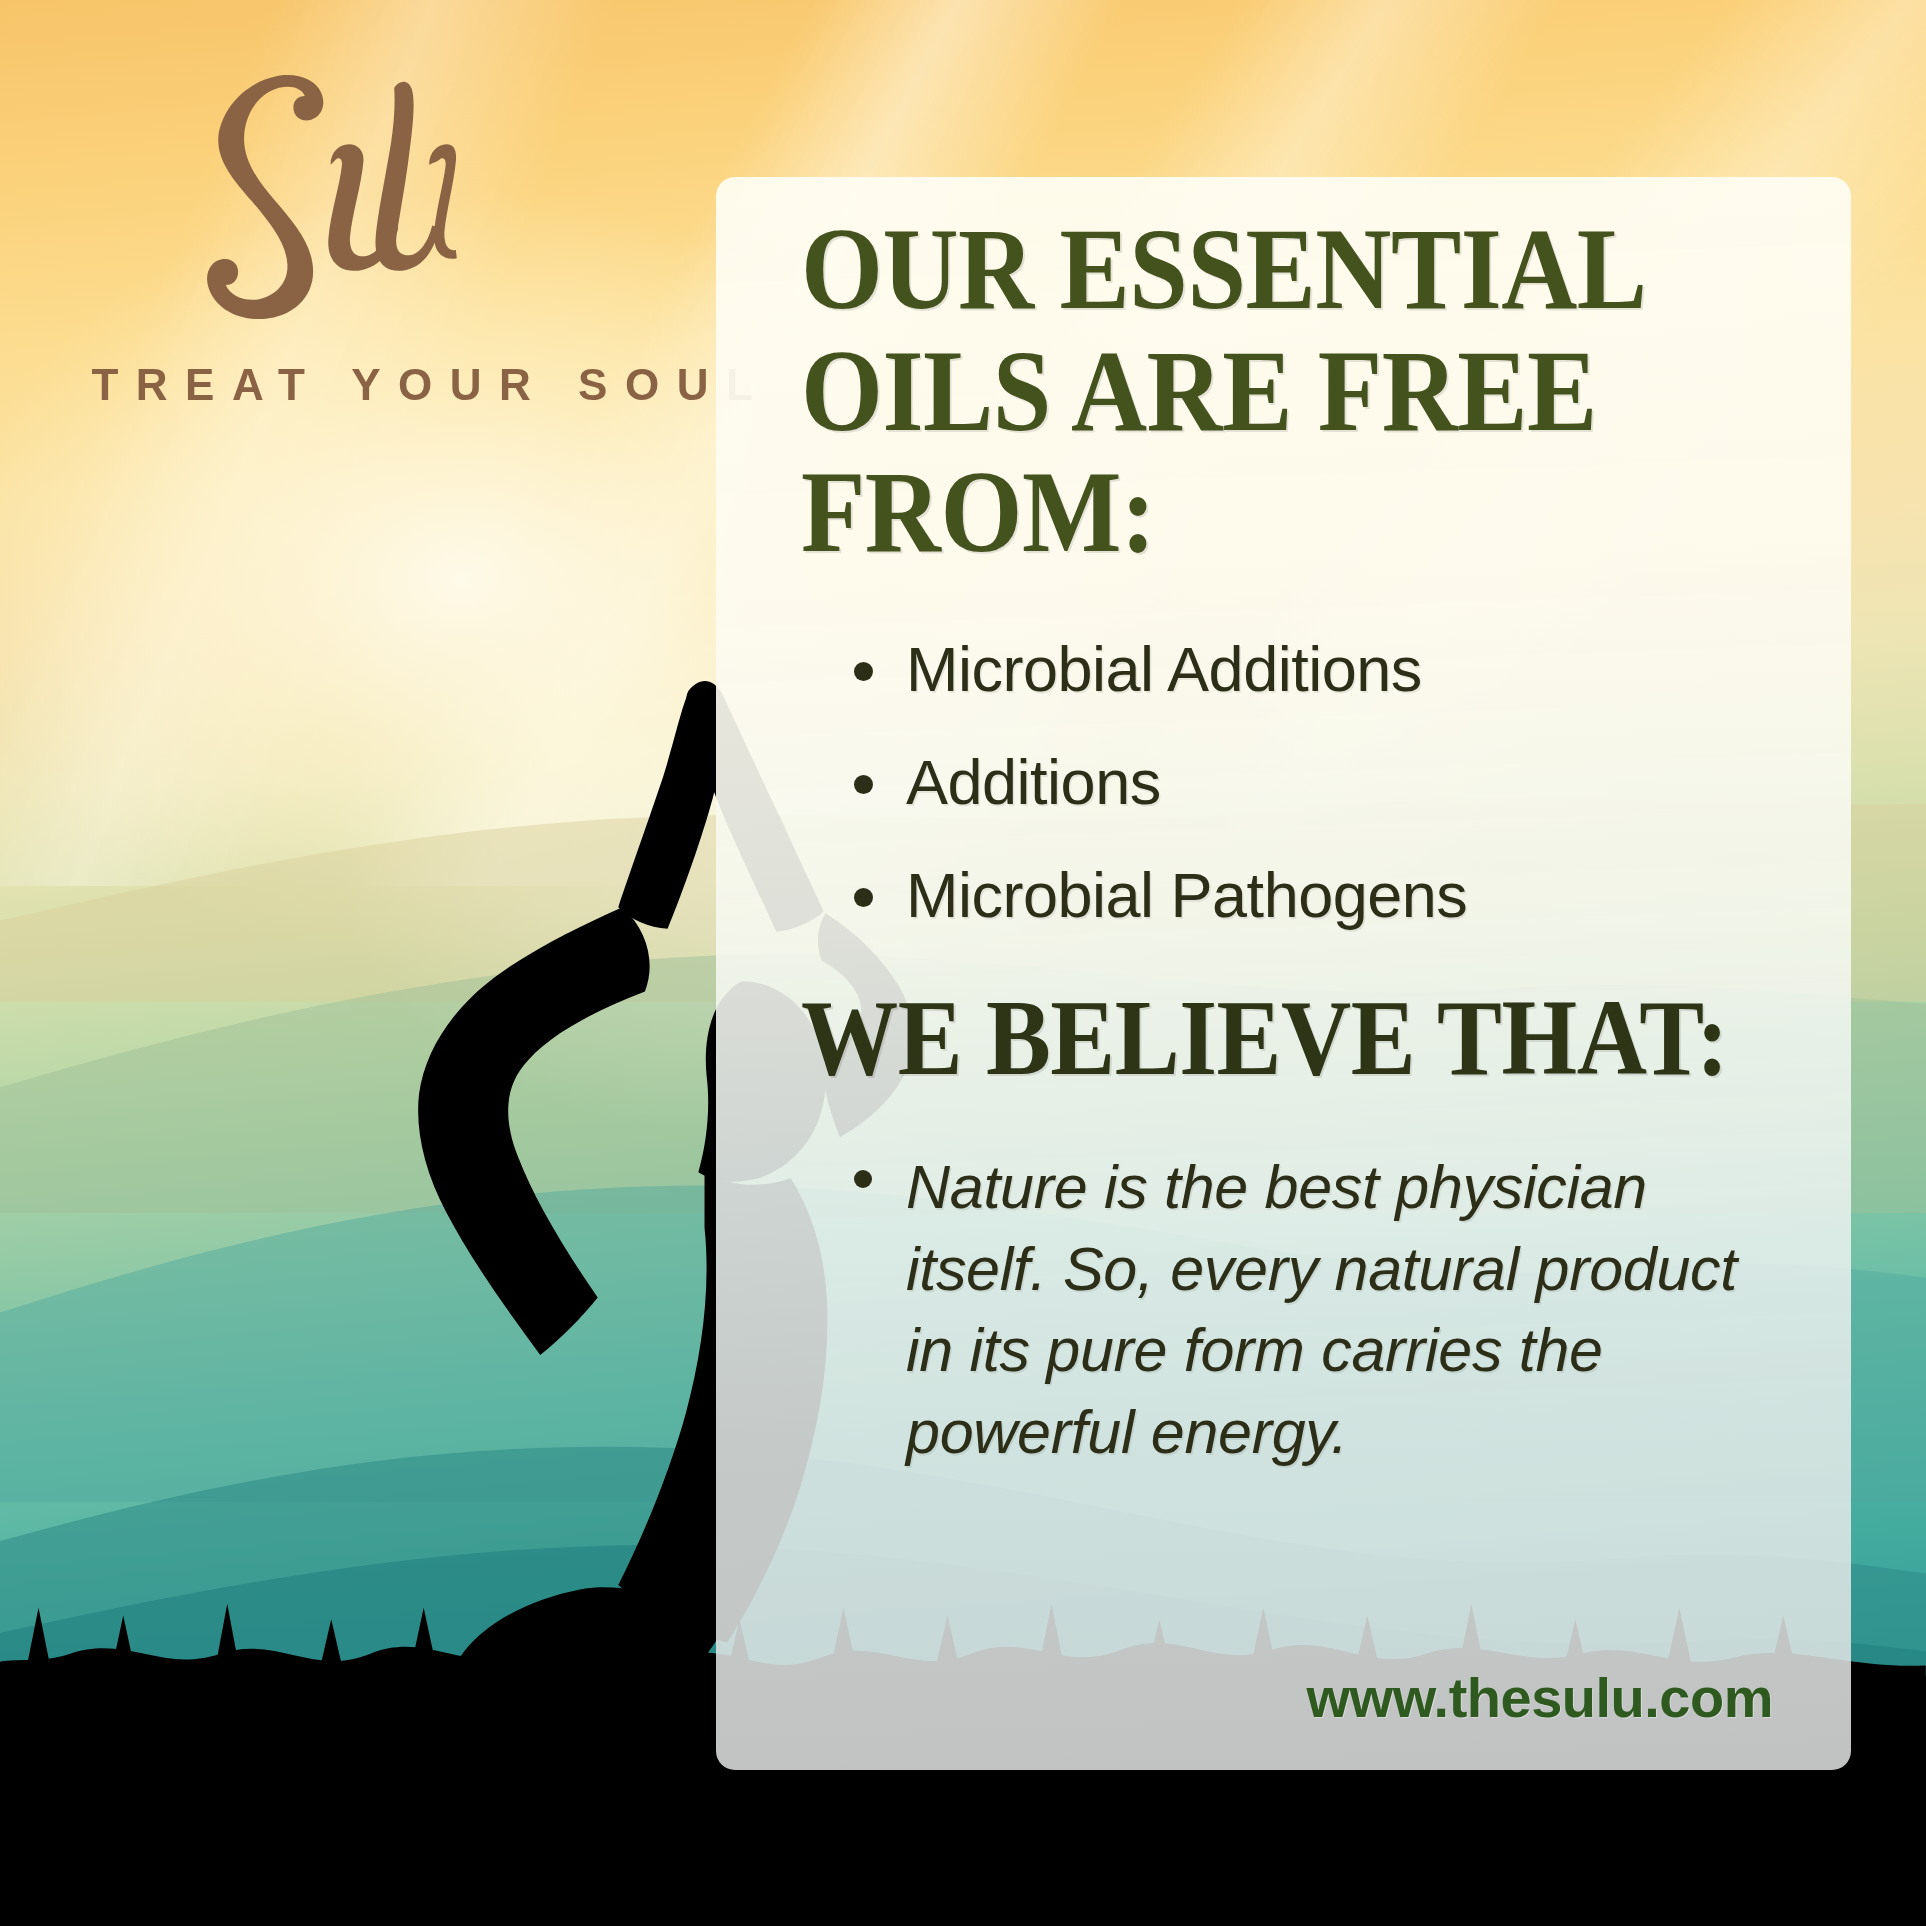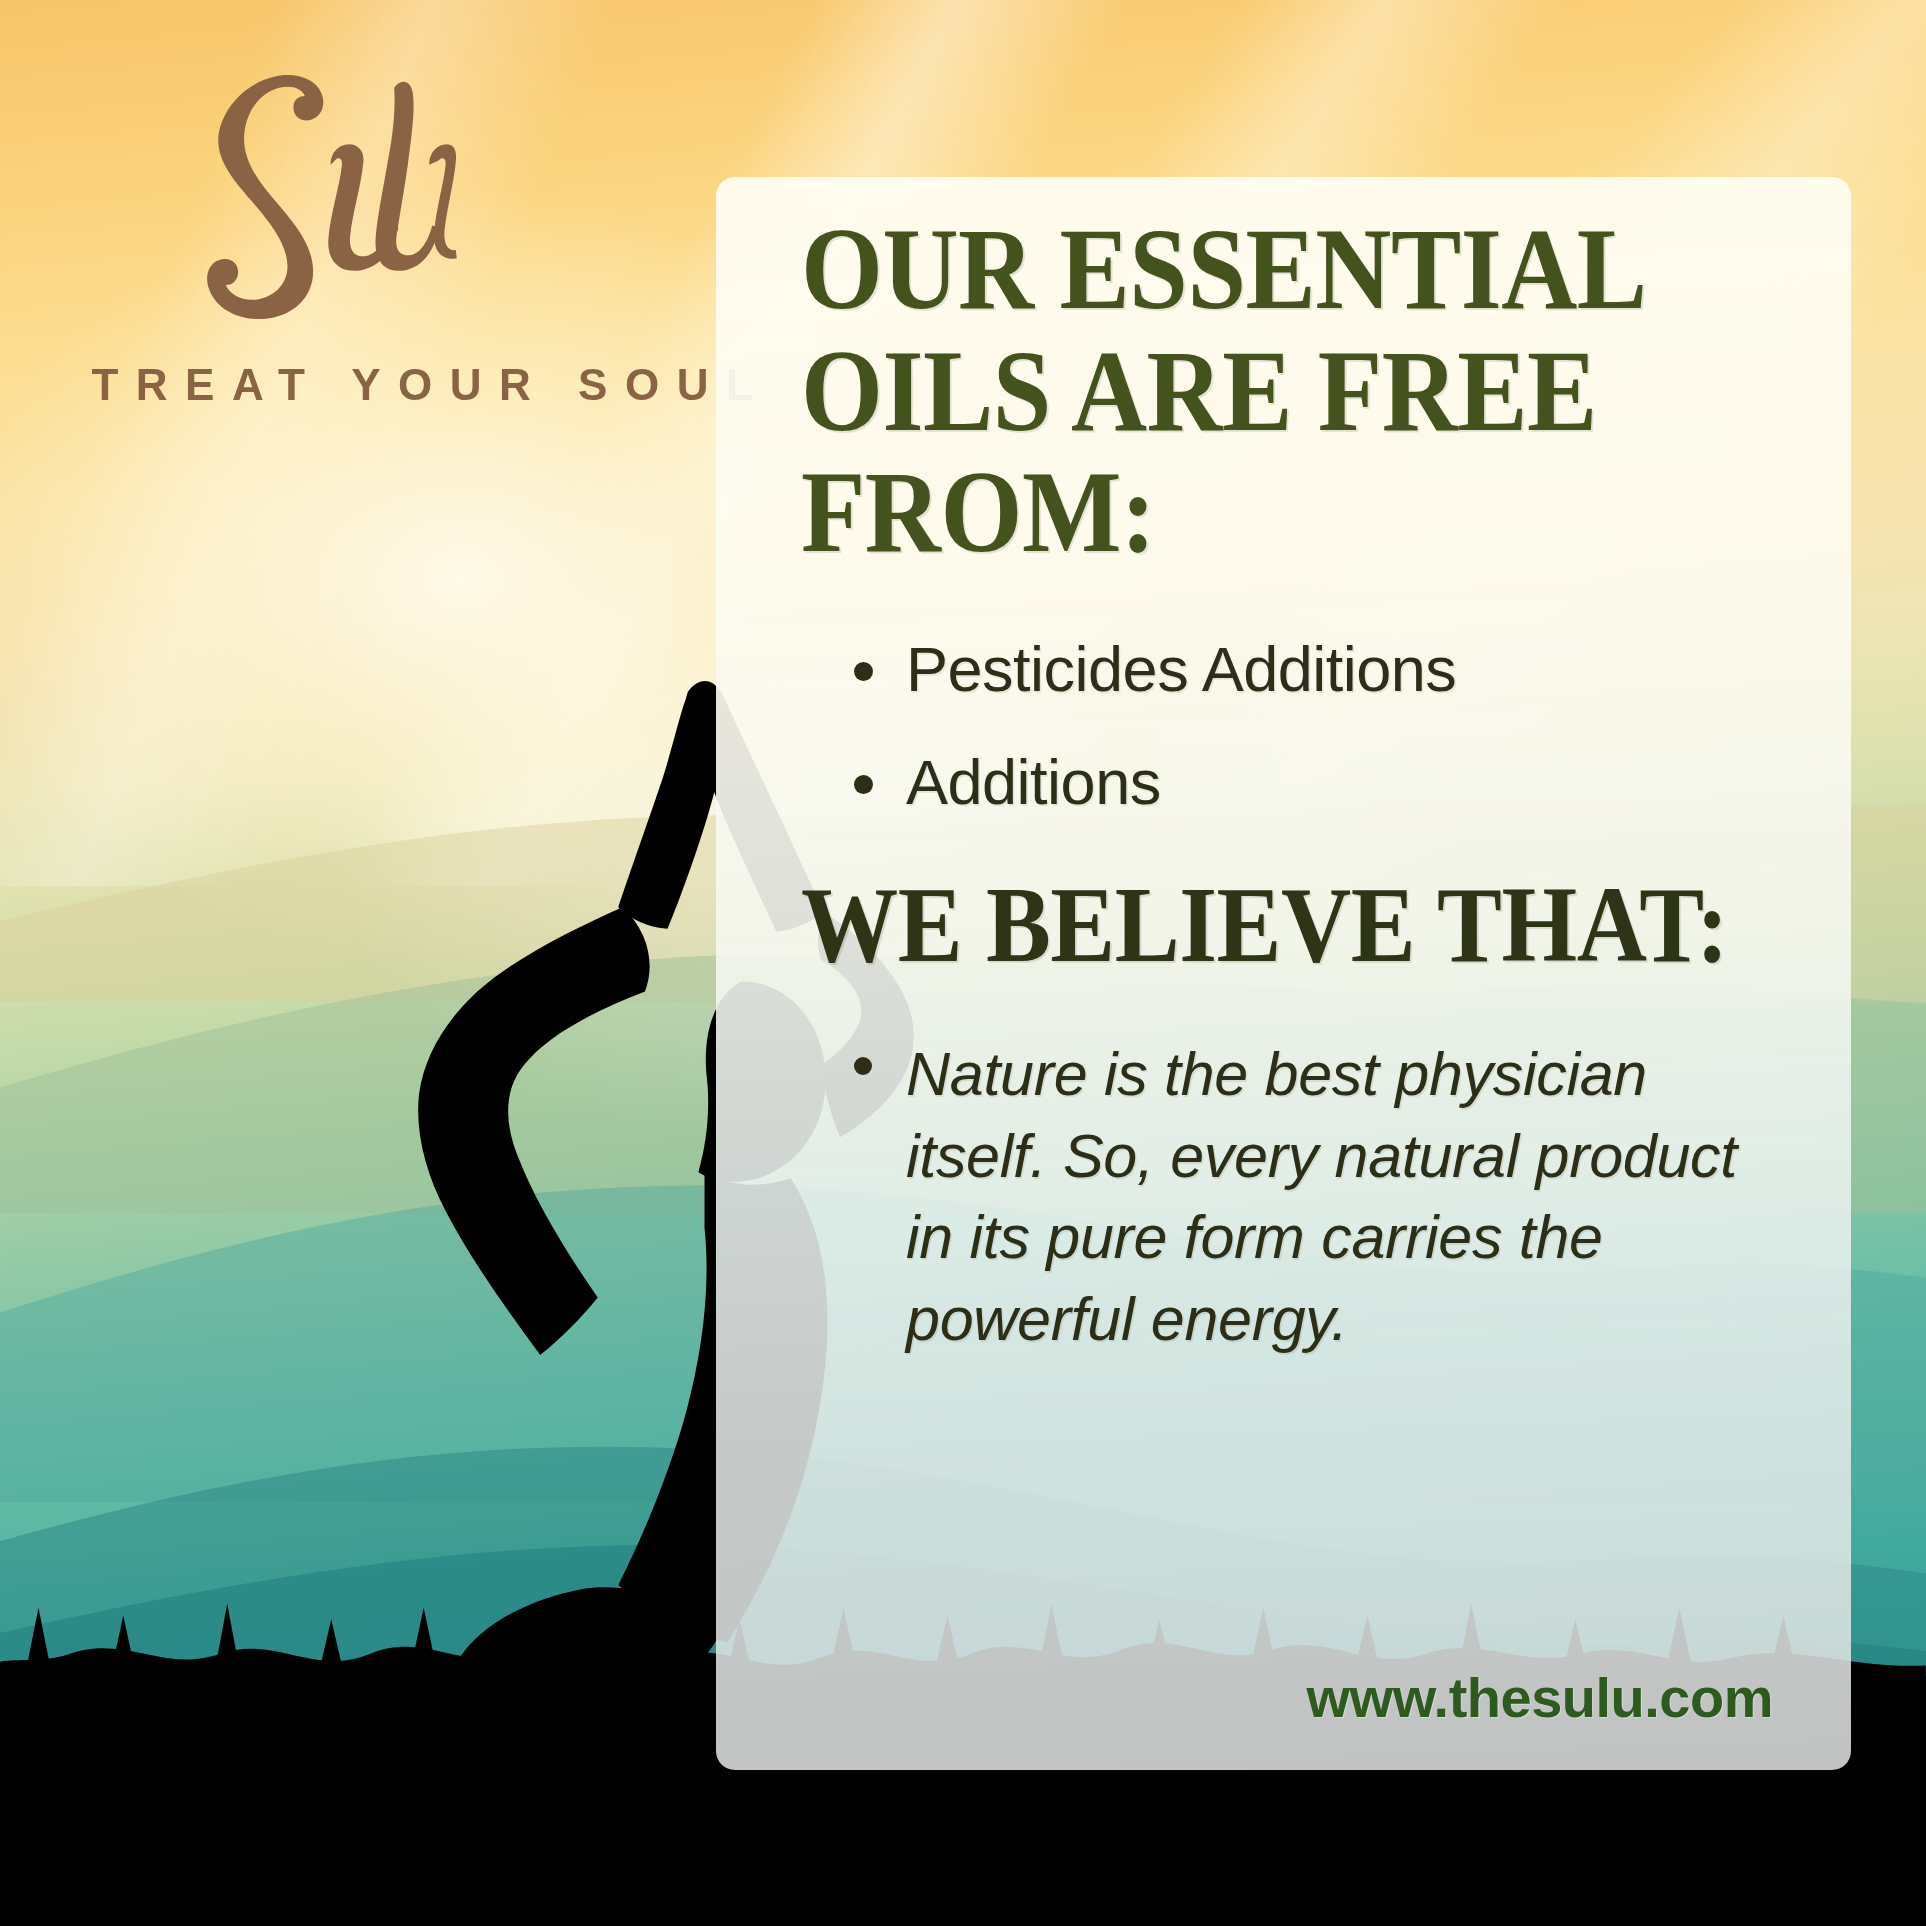--- a/index.html
+++ b/index.html
@@ -324,22 +324,23 @@
     </div>
     <div class="logo-tagline">TREAT YOUR SOUL</div>
   </div>
 
   <div class="card">
     <div class="card-inner">
 
       <h1 class="headline">OUR ESSENTIAL OILS ARE FREE FROM:</h1>
 
       <ul class="free-list">
-        <li>Pesticides Additions</li>
+        <li>Microbial Additions</li>
         <li>Additions</li>
+        <li>Microbial Pathogens</li>
       </ul>
 
       <h2 class="subhead">WE BELIEVE THAT:</h2>
 
       <ul class="believe-list">
         <li>Nature is the best physician itself. So, every natural product in its pure form carries the powerful energy.</li>
       </ul>
 
       <div class="website">www.thesulu.com</div>
 

